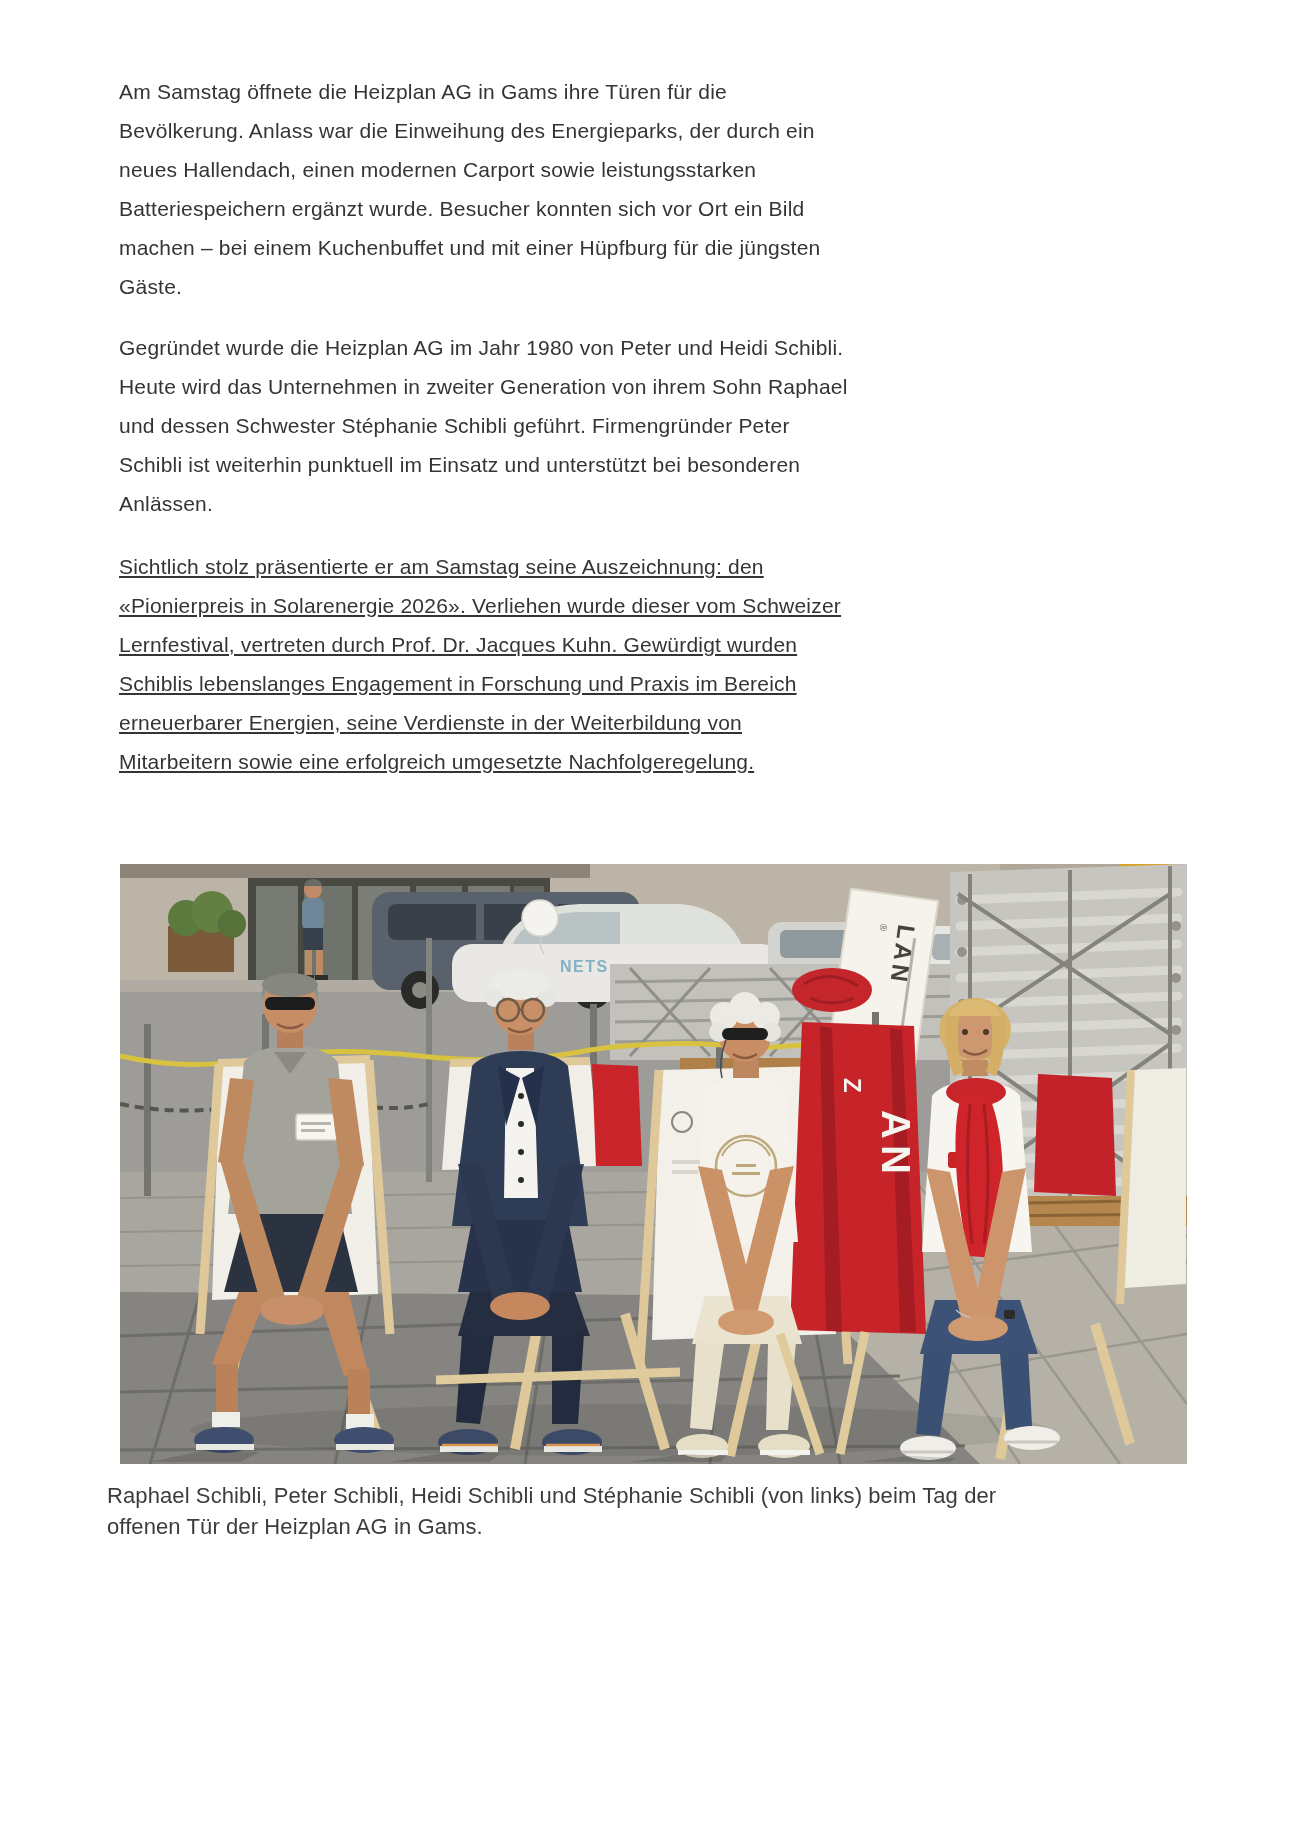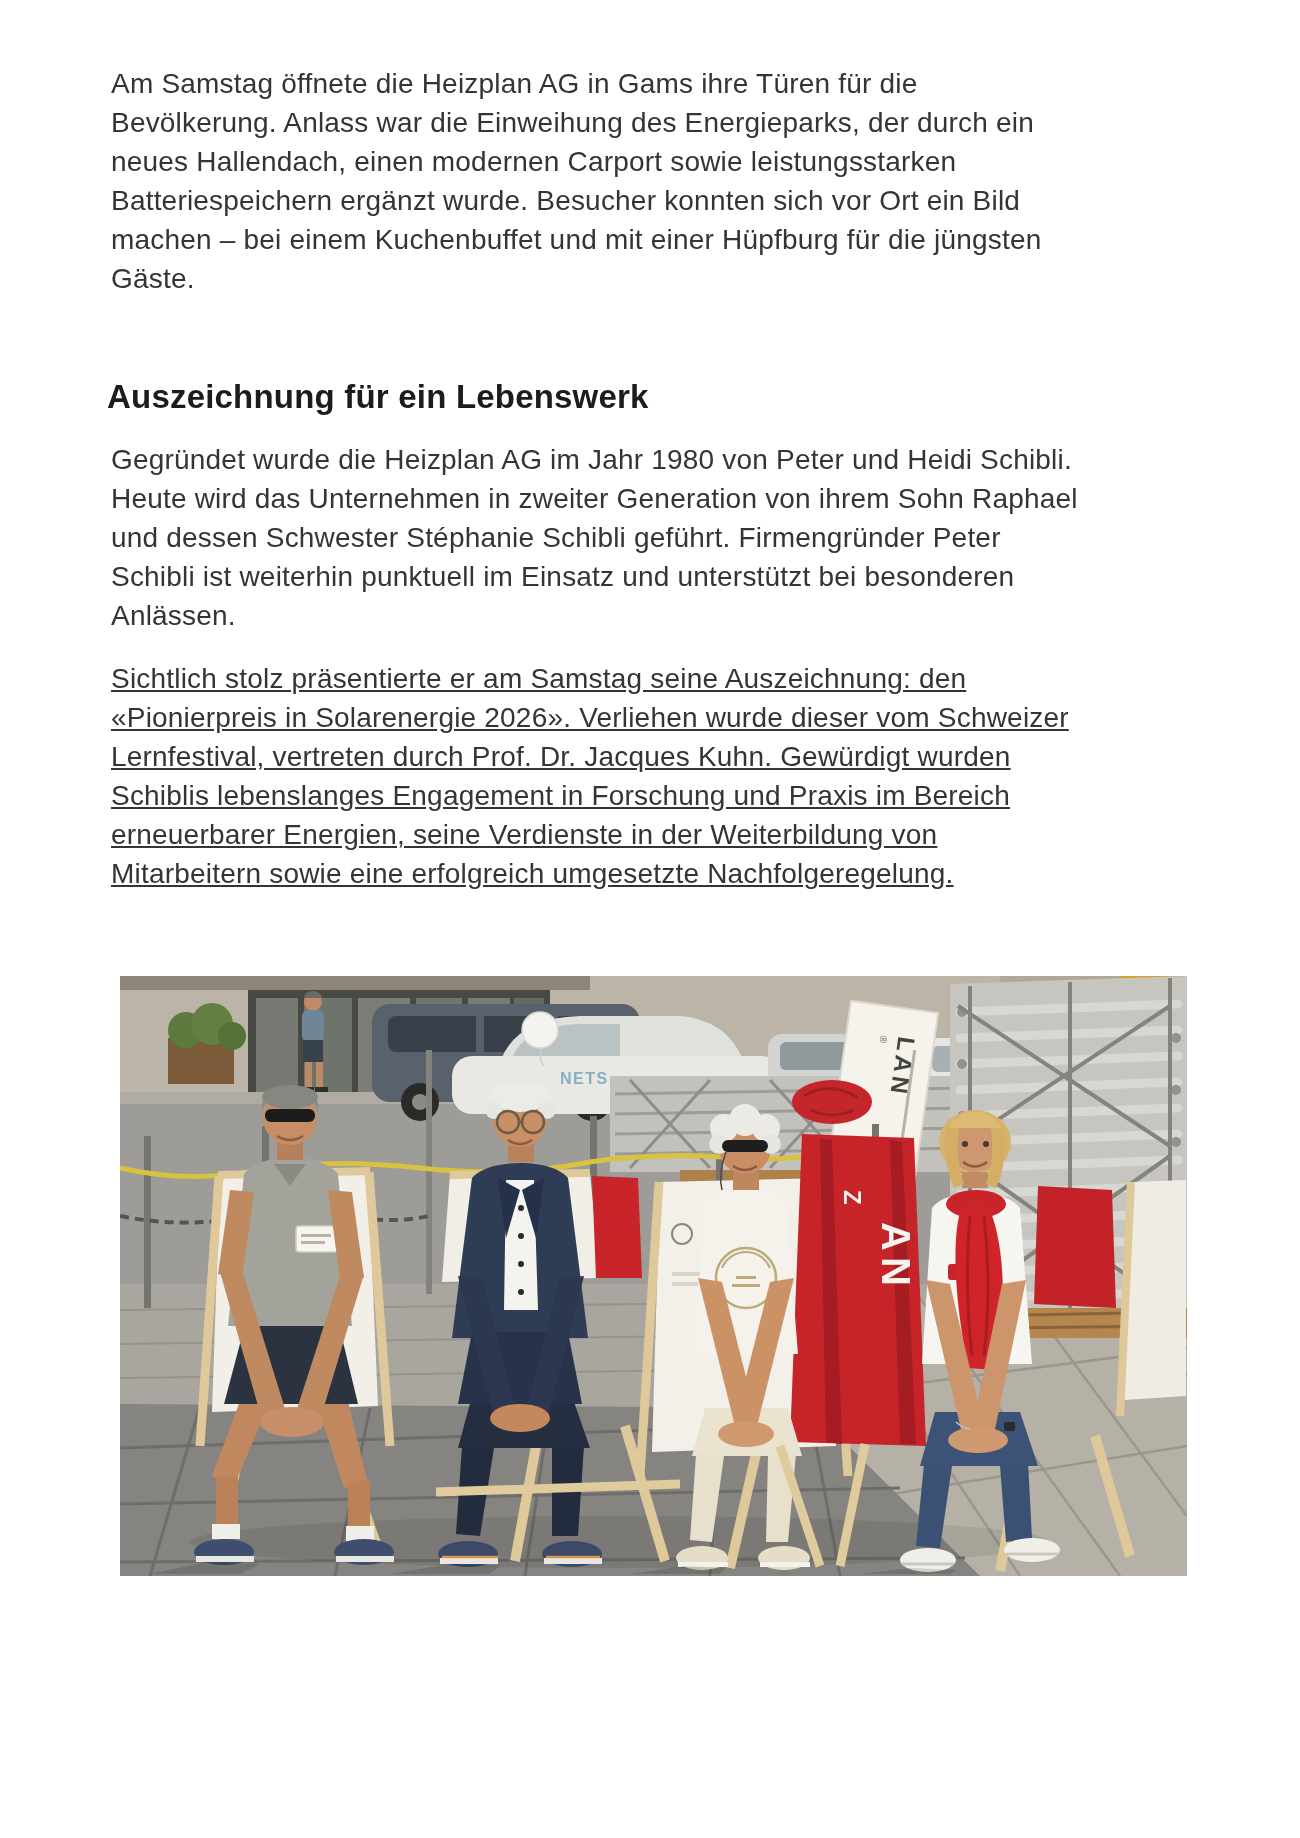--- a/index.html
+++ b/index.html
@@ -3,22 +3,22 @@
 <meta charset="utf-8">
 <style>
   html,body{margin:0;padding:0;}
   body{
     width:1300px;height:1838px;background:#ffffff;
     font-family:"Liberation Sans", sans-serif;
     -webkit-font-smoothing:antialiased;
   }
   main{padding:60px 0 0 107px;width:1193px;}
   .bodytext{
-    width:1086px;margin:4px;
-    font-size:28px;line-height:39px;letter-spacing:.2px;
+    width:1086px;margin:12px;
+    font-size:21px;line-height:39px;letter-spacing:.2px;
     color:#343434;white-space:pre-line;
   }
   h2.section{
     margin:78px 0 0 0;
     font-size:33px;line-height:42px;font-weight:700;
     color:#1c1c1c;letter-spacing:.2px;
   }
   .p2{margin-top:22px;}
   .p3{margin-top:24px;text-decoration:underline;}
   figure.photo{
@@ -37,21 +37,20 @@
 
 <main>
 
   <p class="bodytext">Am Samstag öffnete die Heizplan AG in Gams ihre Türen für die
 Bevölkerung. Anlass war die Einweihung des Energieparks, der durch ein
 neues Hallendach, einen modernen Carport sowie leistungsstarken
 Batteriespeichern ergänzt wurde. Besucher konnten sich vor Ort ein Bild
 machen – bei einem Kuchenbuffet und mit einer Hüpfburg für die jüngsten
 Gäste.</p>
 
-  <h2 class="section">Auszeichnung für ein Lebenswerk</h2>
 
   <p class="bodytext p2">Gegründet wurde die Heizplan AG im Jahr 1980 von Peter und Heidi Schibli.
 Heute wird das Unternehmen in zweiter Generation von ihrem Sohn Raphael
 und dessen Schwester Stéphanie Schibli geführt. Firmengründer Peter
 Schibli ist weiterhin punktuell im Einsatz und unterstützt bei besonderen
 Anlässen.</p>
 
   <p class="bodytext p3">Sichtlich stolz präsentierte er am Samstag seine Auszeichnung: den
 «Pionierpreis in Solarenergie 2026». Verliehen wurde dieser vom Schweizer
 Lernfestival, vertreten durch Prof. Dr. Jacques Kuhn. Gewürdigt wurden
@@ -433,14 +432,16 @@
 
       <g fill="#00000022">
         <polygon points="86,586 30,598 120,598 140,588"></polygon>
         <polygon points="330,588 270,598 370,598 380,590"></polygon>
         <polygon points="564,590 510,598 600,598 606,592"></polygon>
         <polygon points="790,592 740,598 830,598 836,594"></polygon>
       </g>
     </svg>
   </figure>
 
+  <p class="caption">Raphael Schibli, Peter Schibli, Heidi Schibli und Stéphanie Schibli (von links) beim Tag der
+offenen Tür der Heizplan AG in Gams.</p>
 
 </main>
 
 </body></html>

